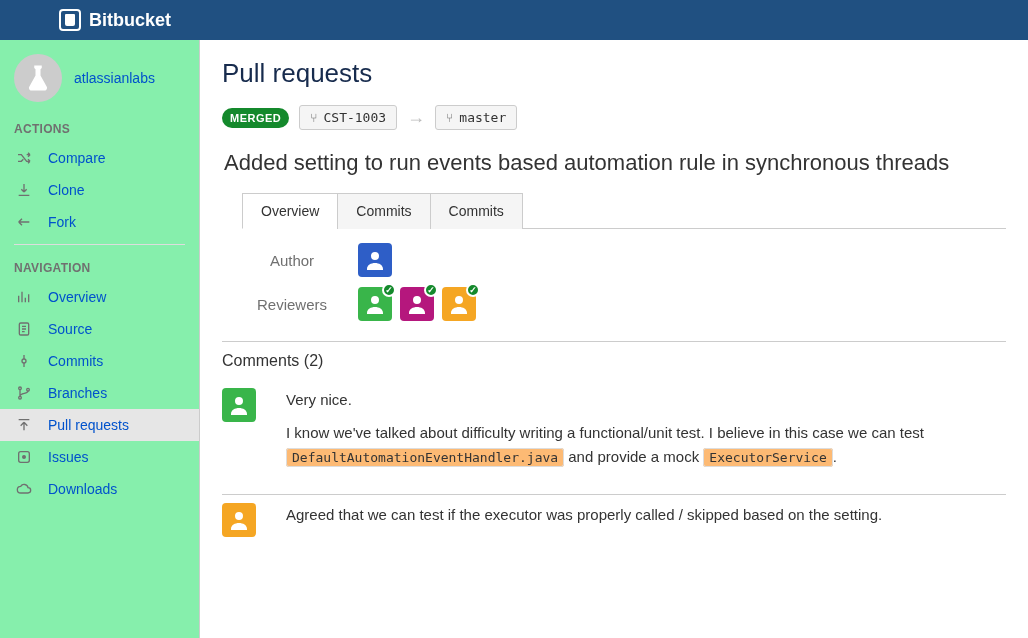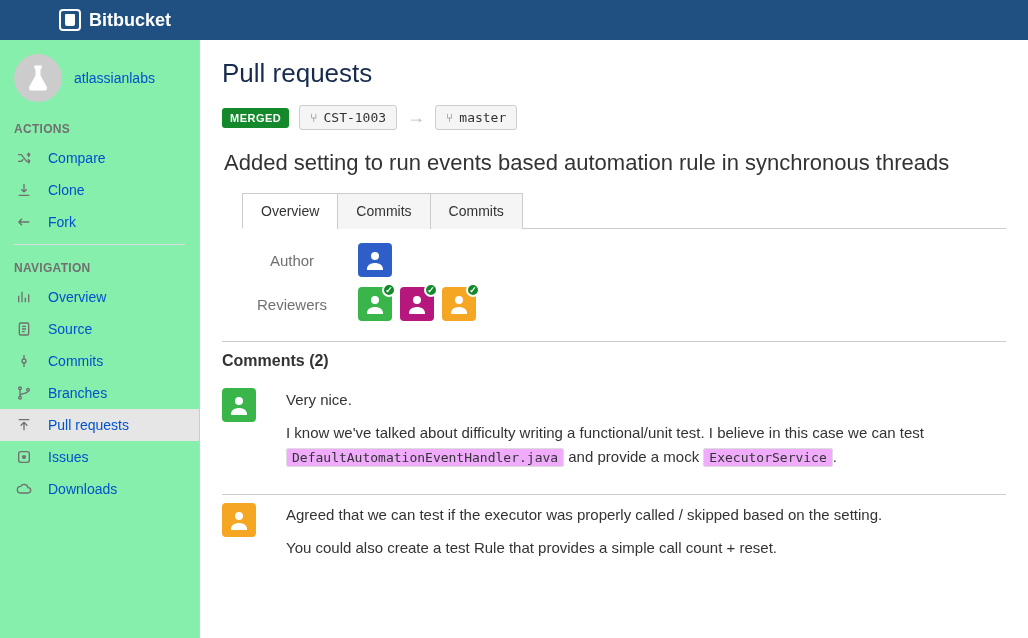--- a/index.html
+++ b/index.html
@@ -14,41 +14,41 @@
   .project-avatar { width:48px; height:48px; border-radius:50%; background:#ccc; display:flex; align-items:center; justify-content:center;}
   .project-name { color:#0052cc; font-size:14px;}
   .section-title { color:#707070; font-weight:600; font-size:12px; letter-spacing:0.3px; padding:10px 14px 6px 14px;}
   .nav-item { display:flex; align-items:center; gap:14px; padding:8px 14px; color:#0052cc; cursor:pointer; font-size:14px;}
   .nav-item .ico { width:20px; display:flex; align-items:center; justify-content:center; color:#707070;}
   .nav-item.active { background:#e6e6e6; }
   .nav-divider { border-top:1px solid #ddd; margin:6px 14px; }
   .main { flex:1; padding: 18px 22px 30px 22px; }
   h1.page-title { font-size:26px; font-weight:400; color:#172b4d; margin-bottom:16px;}
   .pr-meta { display:flex; align-items:center; gap:10px; margin-bottom:18px;}
-  .badge-merged { background:#14892c; color:#fff; font-weight:700; font-size:11px; letter-spacing:0.5px; padding:4px 8px; border-radius:3px;}
+  .badge-merged { background:#14892c; color:#fff; font-weight:700; font-size:11px; letter-spacing:0.5px; padding:4px 8px; border-radius:10px;}
   .branch-chip { border:1px solid #ccc; border-radius:3px; padding:4px 10px; display:flex; align-items:center; gap:6px; font-family: ui-monospace,Menlo,monospace; font-size:13px; color:#333; background:#f5f5f5;}
   .branch-chip .brico { color:#707070; font-size:12px;}
   .arrow { color:#bbb; font-size:18px;}
   h2.pr-title { font-size:22px; font-weight:400; color:#333; margin:20px 2px 16px 2px;}
   .tabs { display:flex; border-bottom:1px solid #ccc; margin-left:20px;}
   .tab { padding:9px 18px; border:1px solid #ccc; border-bottom:none; background:#f5f5f5; color:#333; font-size:14px; margin-right:-1px; position:relative; top:1px; cursor:pointer;}
   .tab.active { background:#fff; border-bottom:1px solid #fff;}
   .meta-block { margin:14px 0 20px 20px; }
   .meta-row { display:flex; align-items:center; margin-bottom:10px;}
   .meta-label { width:100px; text-align:center; color:#707070; font-size:15px; margin-right:16px;}
   .avatar { width:34px; height:34px; border-radius:4px; display:flex; align-items:center; justify-content:center; position:relative; margin-right:4px;}
   .avatar svg { display:block;}
   .check { position:absolute; top:-4px; right:-4px; width:14px; height:14px; border-radius:50%; background:#14892c; border:2px solid #fff; display:flex; align-items:center; justify-content:center;}
   .check::after{content:"✓"; color:#fff; font-size:9px; font-weight:700;}
-  .comments-header { font-size:16px; font-weight:700; border-top:1px solid #ccc; padding-top:10px; margin-bottom:10px;}
+  .comments-header { font-size:16px; font-weight:400; border-top:1px solid #ccc; padding-top:10px; margin-bottom:10px;}
   .comment { display:flex; gap:26px; padding:8px 0 16px 0; border-bottom:1px solid #ccc;}
   .comment:last-child { border-bottom:none;}
   .comment-body { font-size:15px; line-height:1.55; color:#333;}
   .comment-body p { margin-bottom:10px;}
-  code.inline { font-family: ui-monospace,Menlo,monospace; background:#f0abfc; border:1px solid #ddd; border-radius:3px; padding:1px 5px; font-size:13px;}
+  code.inline { font-family: ui-monospace,Menlo,monospace; background:#fdba74; border:1px solid #ddd; border-radius:3px; padding:1px 5px; font-size:13px;}
 </style>
 </head>
 <body>
 
 <div class="topbar">
   <div class="brand">
     <span class="brand-icon">
         <span class="brand-icon-inner"></span>
       </span>
     <span>Bitbucket</span>
@@ -235,18 +235,17 @@
     </div>
 
     <div class="comment">
       <div class="avatar" style="background:#f5a623;flex-shrink:0;">
         <svg width="24" height="24" viewBox="0 0 24 24">
             <path fill="#fff" d="M12 12a4 4 0 100-8 4 4 0 000 8zm-8 9c0-4 4-6 8-6s8 2 8 6v1H4v-1z"></path>
           </svg>
       </div>
       <div class="comment-body">
         <p>Agreed that we can test if the executor was properly called / skipped based on the setting.</p>
-        <p>You could also create a test Rule that provides a simple call count + reset.</p>
       </div>
     </div>
 
   </div>
 </div>
 
 </body></html>

